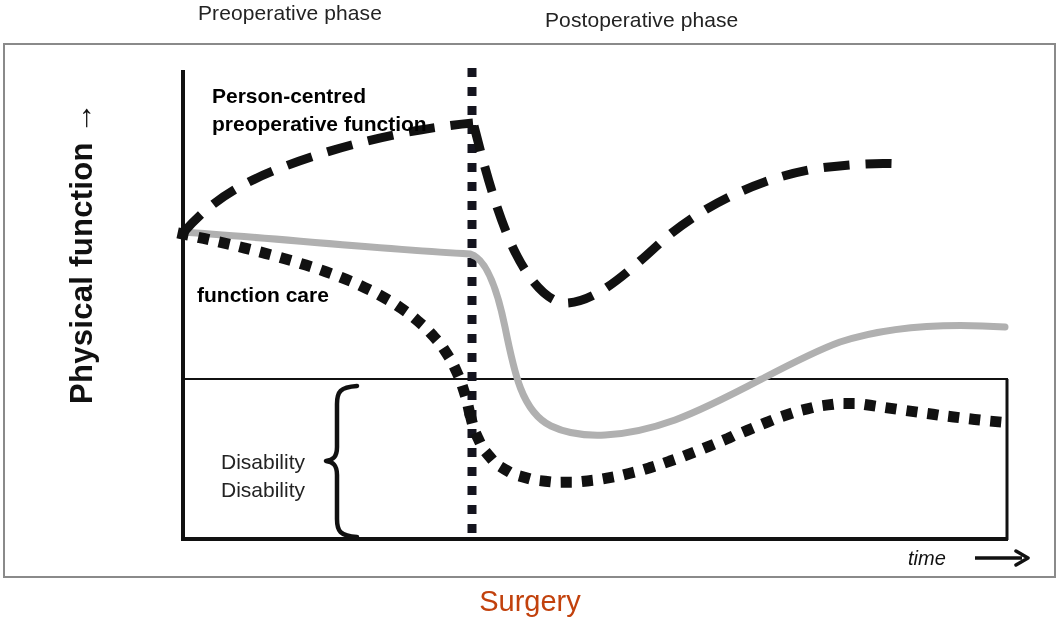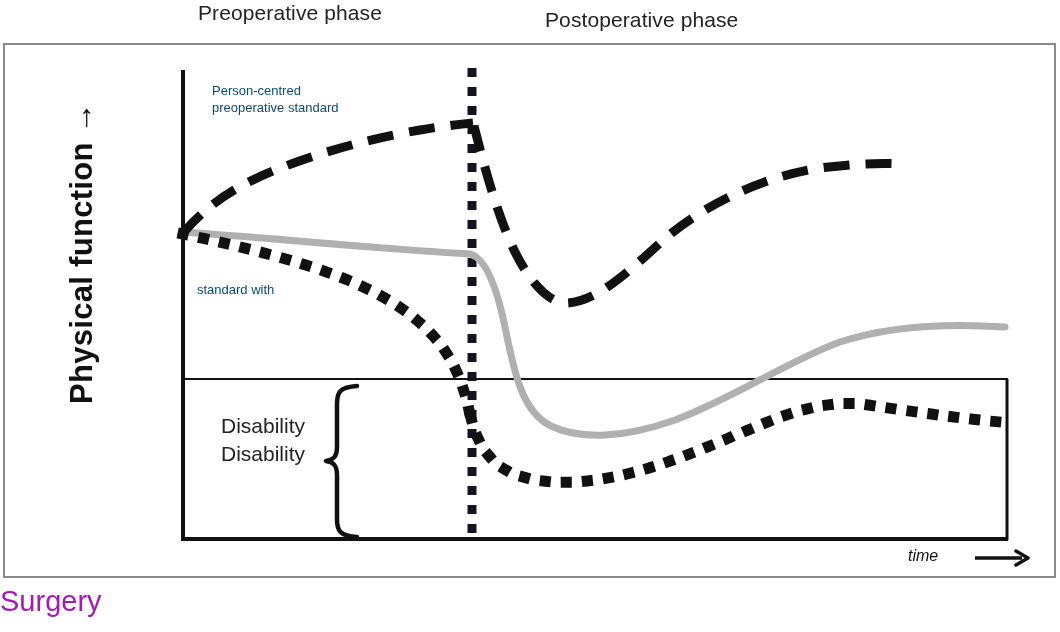--- a/index.html
+++ b/index.html
@@ -14,32 +14,32 @@
   #phase-post{left:545px;top:1px;margin-top:7px;}
 
   #outer-frame{position:absolute;left:3px;top:43px;width:1053px;height:535px;
                border:2px solid #8a8a8a;box-sizing:border-box;background:#fff;}
 
   #ylabel-wrap{position:absolute;left:-118px;top:230px;width:400px;height:46px;
                transform:rotate(-90deg);transform-origin:center center;
                display:flex;align-items:center;justify-content:center;}
   #ylabel{font-size:31px;font-weight:bold;color:#111;white-space:nowrap;letter-spacing:0.3px;}
 
-  #surgery-label{position:absolute;left:0px;top:585px;width:1060px;
-                 font-size:29px;font-weight:400;color:#a21caf;}
+  #surgery-label{position:absolute;left:0px;top:585px;width:1060px;text-align:center;
+                 font-size:29px;font-weight:400;color:#c2410c;}
 
-  #time-label{position:absolute;left:908px;top:547px;font-size:16px;font-style:italic;
+  #time-label{position:absolute;left:908px;top:547px;font-size:20px;font-style:italic;
               font-weight:400;color:#111;white-space:nowrap;}
 
-  .curve-note{position:absolute;font-size:13px;font-weight:normal;color:#0c4a6e;
+  .curve-note{position:absolute;font-size:21px;font-weight:bold;color:#000000;
               line-height:1.32;white-space:nowrap;}
   #note-exercise{left:212px;top:82px;}
   #note-normal{left:197px;top:281px;}
 
-  #threshold-label{position:absolute;left:203px;top:412px;width:120px;text-align:center;
+  #threshold-label{position:absolute;left:203px;top:448px;width:120px;text-align:center;
                    font-size:21px;font-weight:400;color:#232323;line-height:1.33;}
 
   svg{position:absolute;left:0;top:0;width:1060px;height:632px;overflow:visible;}
 </style>
 </head>
 <body>
 
 <div id="figure">
 
   <div class="phase-label" id="phase-pre">Preoperative phase</div>
@@ -103,25 +103,25 @@
              C 337,531 340,536 357,537" fill="none" stroke="#111111" stroke-width="4.5" stroke-linecap="round" stroke-linejoin="round"></path>
 
     <g>
       <line x1="975" y1="558" x2="1022" y2="558" stroke="#111111" stroke-width="3.5"></line>
       <path d="M 1016,551 L 1028,558 L 1016,565" fill="none" stroke="#111111" stroke-width="3.5" stroke-linecap="round" stroke-linejoin="round"></path>
     </g>
   </svg>
 
   <div class="curve-note" id="note-exercise">
     <div>Person-centred</div>
-    <div>preoperative standard</div>
+    <div>preoperative function</div>
   </div>
 
   <div class="curve-note" id="note-normal">
-    <div>standard with</div>
+    <div>function care</div>
   </div>
 
   <div id="threshold-label">
     <div>Disability</div>
     <div>Disability</div>
   </div>
 
   <div id="time-label">
     <span>time</span>
   </div>

